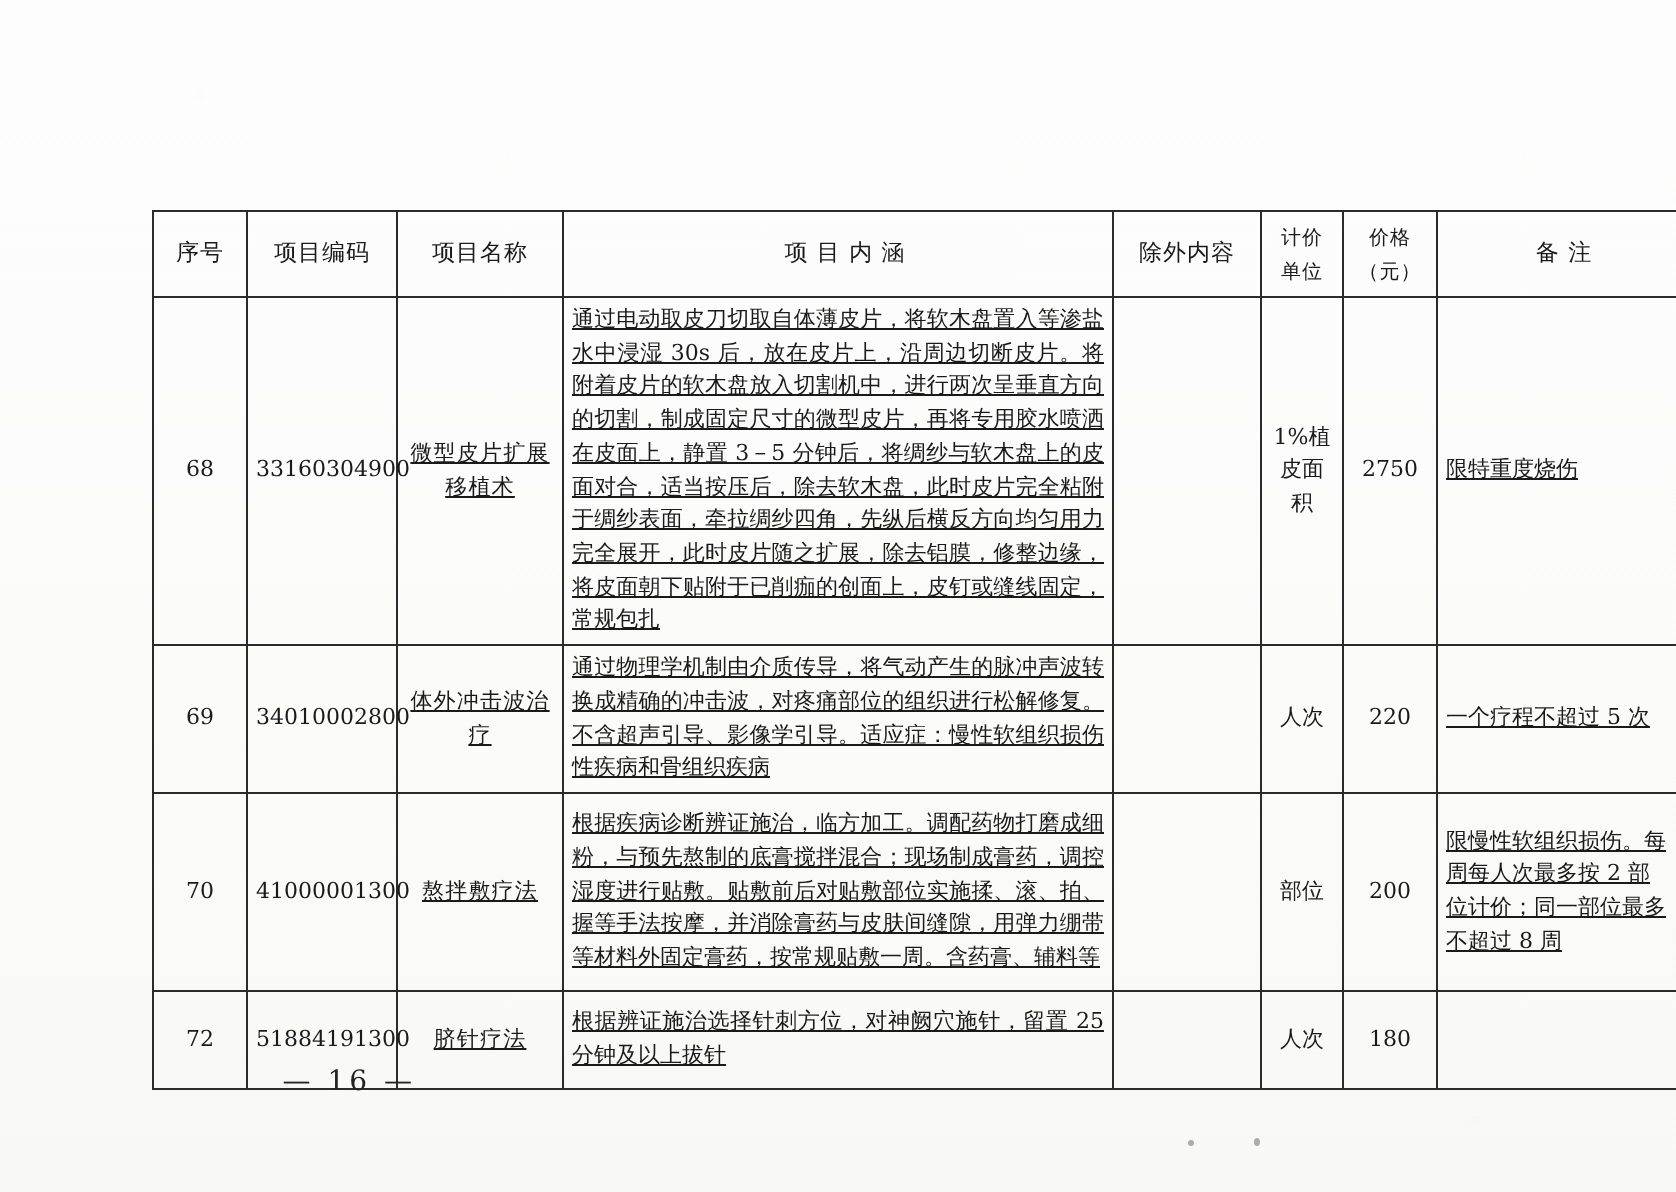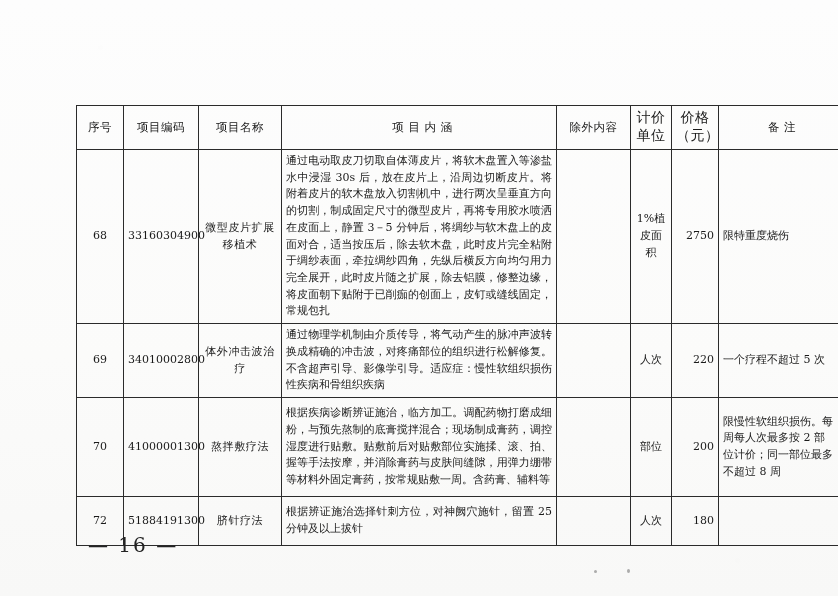--- a/index.html
+++ b/index.html
@@ -61,44 +61,45 @@
     font-size: 11.5px;
   }
   th.h-neihan { letter-spacing: 7px; text-indent: 7px; }
   th.h-beizhu { letter-spacing: 7px; text-indent: 7px; }
   .c-seq     { width: 38px;  text-align: center; }
   .c-code    { width: 66px;  white-space: nowrap; font-size: 10.5px;}
   .c-name    { width: 74px;  text-align: center; }
   .c-content { width: 266px; text-align: justify; text-justify: inter-ideograph; }
   .c-exclude { width: 65px;  text-align: center; }
   .c-unit    { width: 32px;  text-align: center; }
-  .c-price   { width: 38px;  text-align: right; }
+  .c-price   { width: 38px;  text-align: center; }
   .c-remark  { width: 111px; text-align: left; }
   .hdr-unit, .hdr-price {
     line-height: 1.25;
-    font-size: 14px;
+    font-size: 10px;
   }
   td.c-content, td.c-remark, td.c-name {
     vertical-align: top;
     padding-top: 4px;
+    text-decoration: underline;
   }
   td.c-name { letter-spacing: .6px; }
   tr.row-68 td { height: 150px; }
   tr.row-69 td { height: 62px; }
   tr.row-70 td { height: 92px; }
   tr.row-71 td { height: 42px; }
   tr.row-72 td { height: 42px; }
   .mid { vertical-align: middle !important; }
   .page-number {
     position: absolute;
     left: 88px;
     top: 533px;
     width: 120px;
-    text-align: left;
-    font-size: 20px;
+    text-align: right;
+    font-size: 14px;
     color: #232323;
     letter-spacing: 2px;
     font-family: "DejaVu Serif", "Liberation Serif", serif;
   }
   .speck {
     position: absolute;
     background: #6d6d6d;
     border-radius: 50%;
     opacity: .55;
   }

